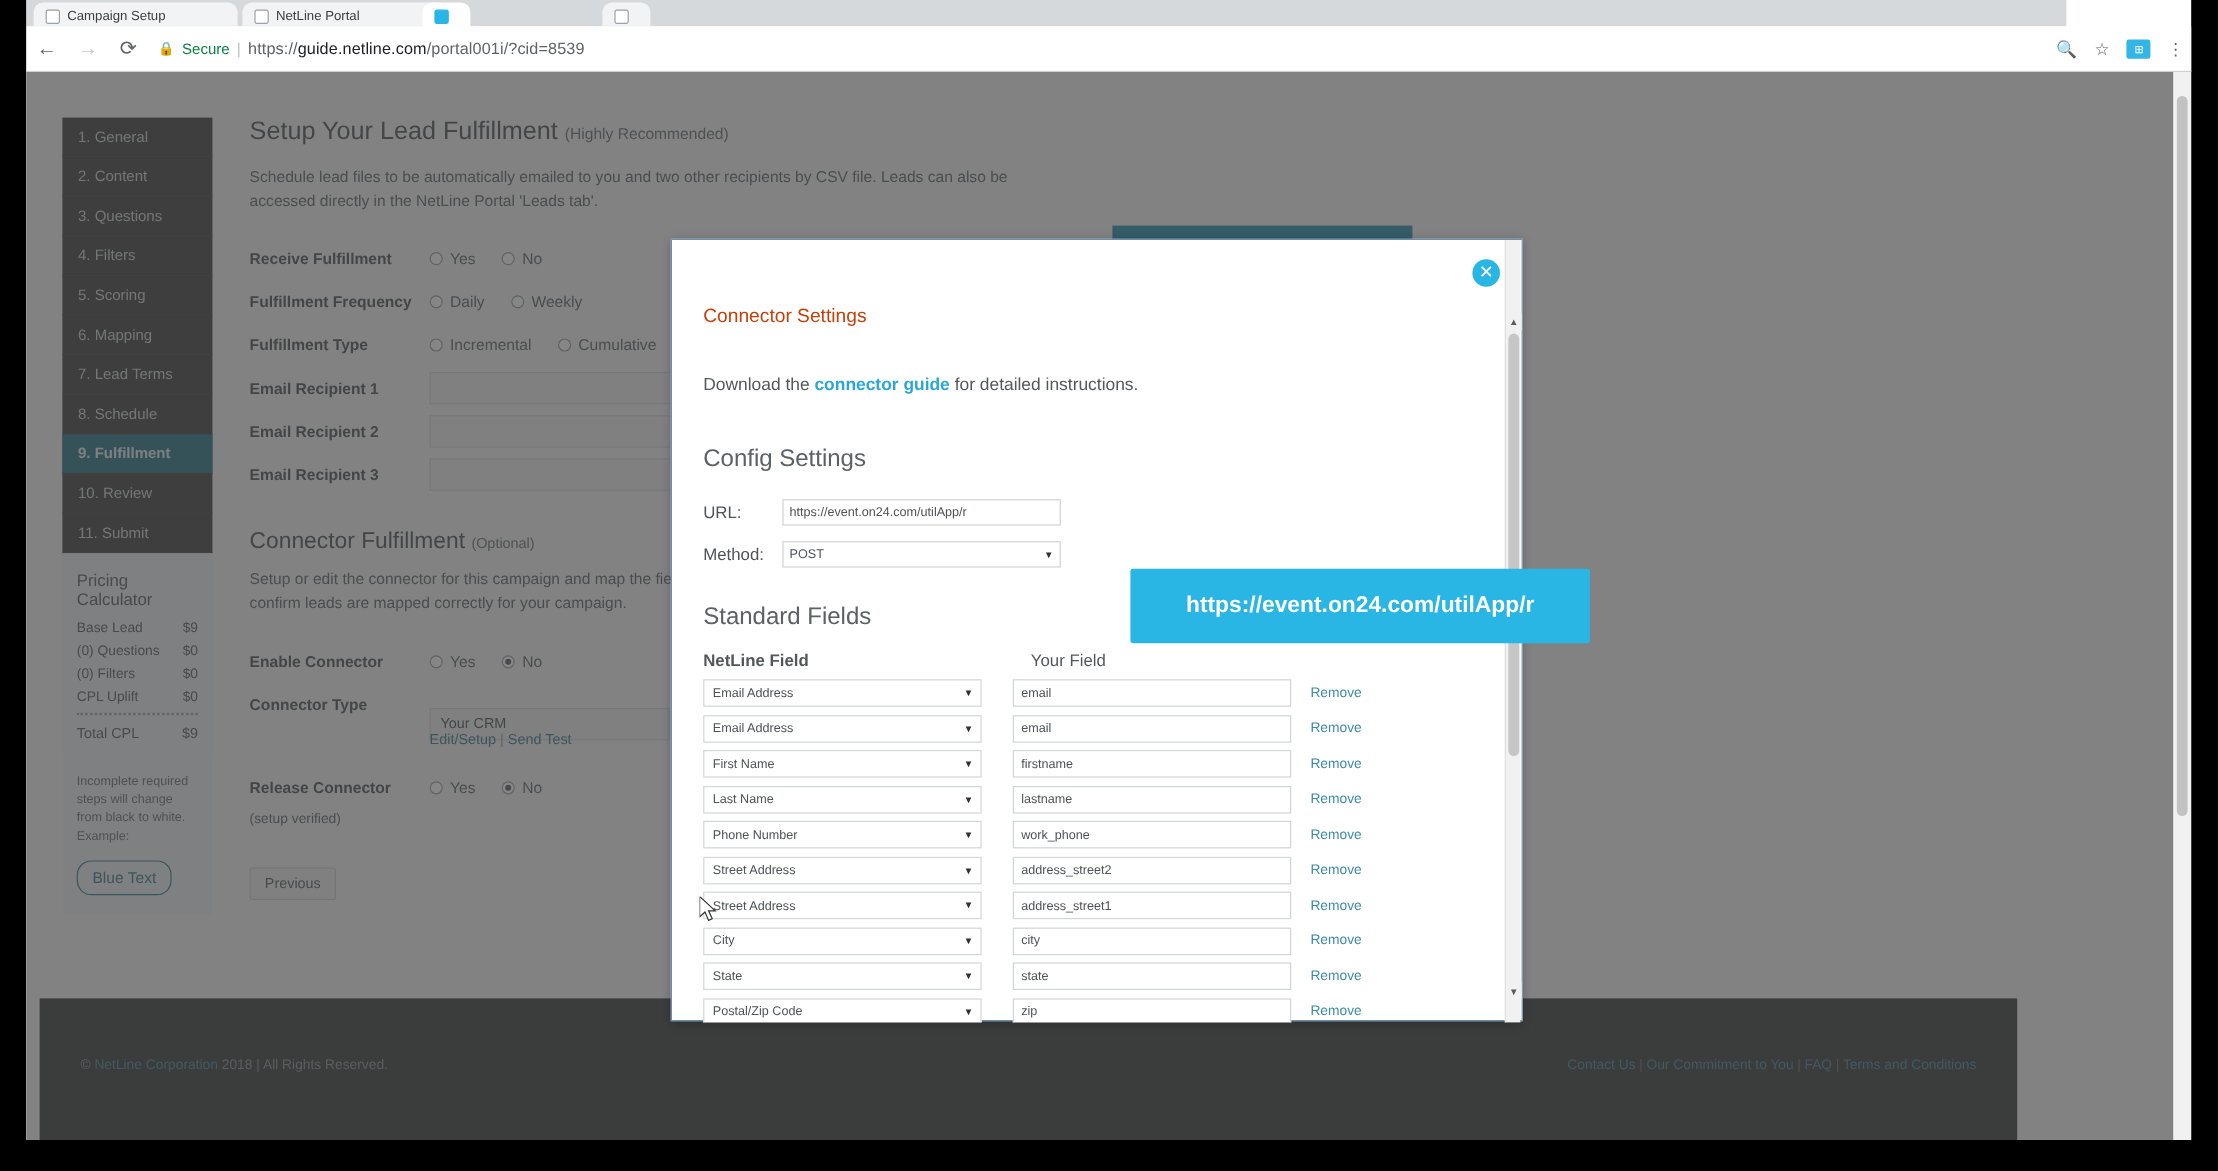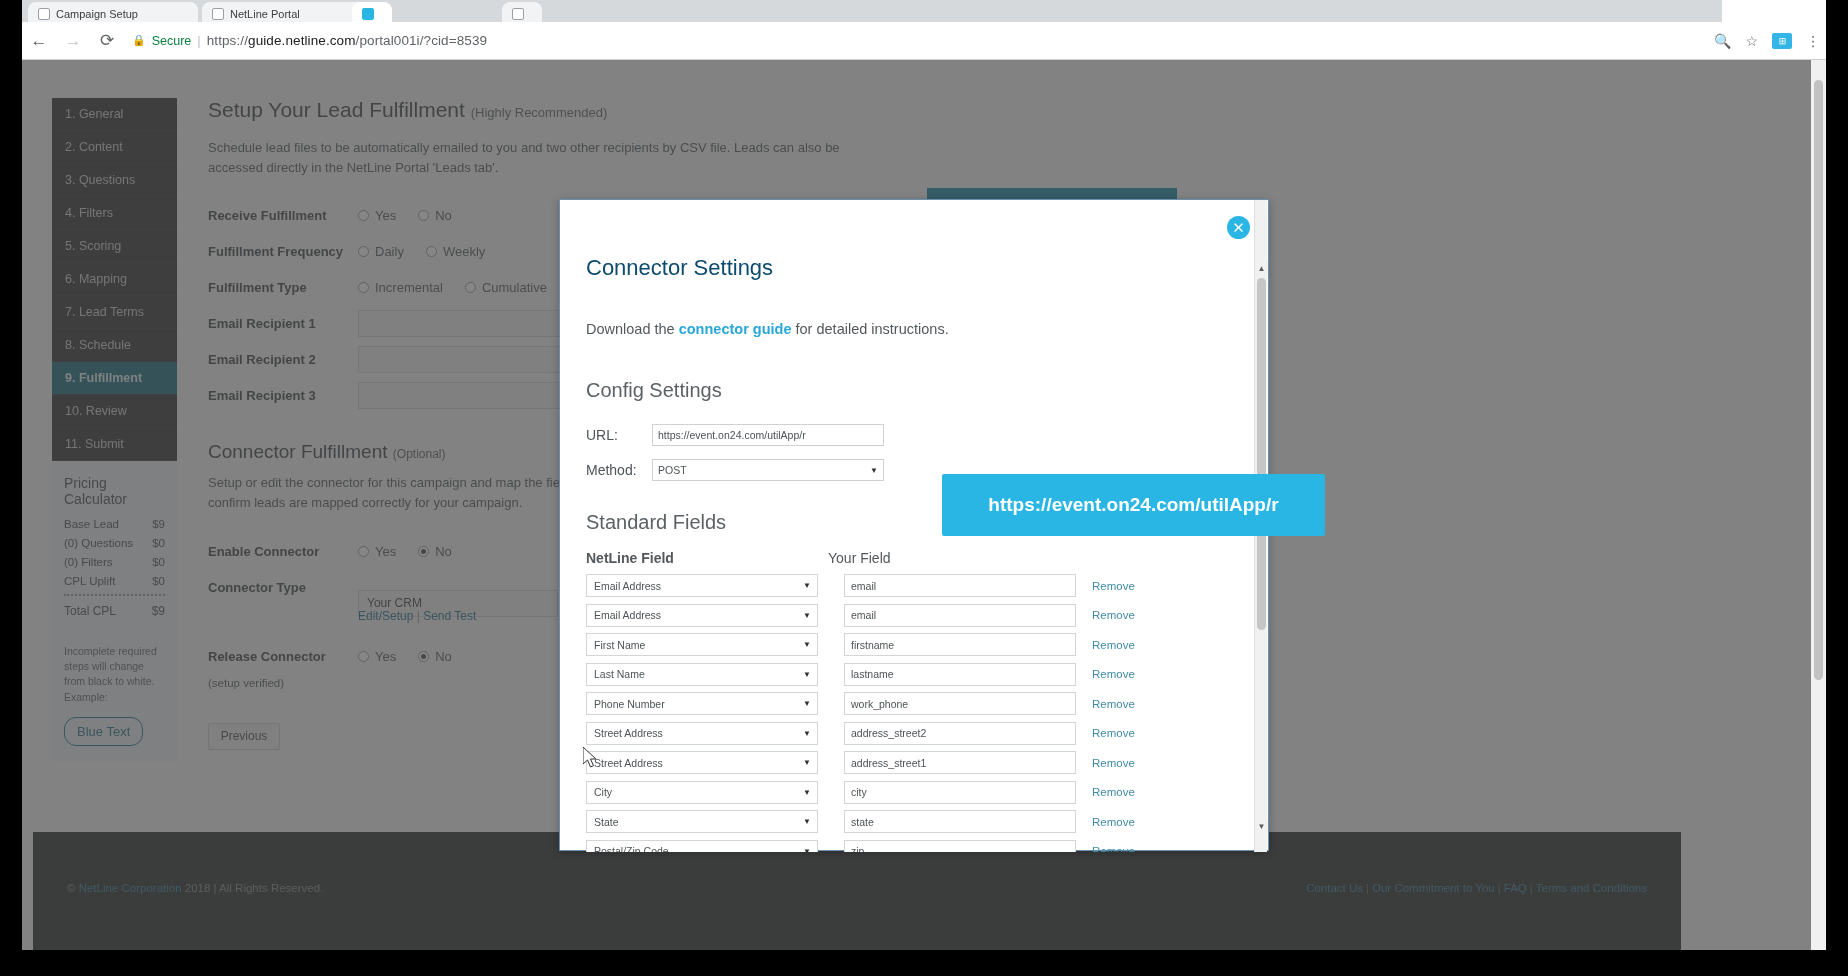--- a/index.html
+++ b/index.html
@@ -240,21 +240,21 @@
     display: flex; align-items: center; justify-content: center;
     font-size: 15px; line-height: 1;
     z-index: 3;
   }
   .modal-body {
     position: absolute; left: 0; top: 0;
     width: 710px; height: 652px;
     padding: 55px 40px 0 26px;
     overflow: hidden;
   }
-  .m-h1 { font-size: 22px; color: #0c4a6e; font-weight: 400; margin: 0 0 40px 0; }
+  .m-h1 { font-size: 16px; color: #c2410c; font-weight: 400; margin: 0 0 40px 0; }
   .m-p { font-size: 14.5px; color: #53585c; margin: 0 0 42px 0; }
   .m-p a { color: #29a8d8; font-weight: bold; text-decoration: none; }
   .m-h2 { font-size: 20px; color: #5b6165; font-weight: 400; margin: 0 0 22px 0; }
   .m-row { display: flex; align-items: center; margin-bottom: 13px; }
   .m-label { width: 66px; font-size: 14px; color: #4d5357; }
   .m-input {
     width: 232px; height: 22px;
     border: 1px solid #cfd2d4; background: #fff;
     font-size: 10.5px; color: #4d5357;
     display: flex; align-items: center;
@@ -264,21 +264,21 @@
     width: 232px; height: 22px;
     border: 1px solid #cfd2d4; background: #fff;
     font-size: 10.5px; color: #4d5357;
     display: flex; align-items: center; justify-content: space-between;
     padding: 0 5px;
   }
   .caret { font-size: 8px; color: #2d3134; }
   .m-h3 { font-size: 20px; color: #5b6165; font-weight: 400; margin: 30px 0 16px 0; }
   .fields-head { display: flex; margin-bottom: 8px; }
   .fh1 { width: 232px; font-size: 14px; color: #53585c; font-weight: bold; }
-  .fh2 { width: 232px; font-size: 14px; color: #53585c; margin-left: 10px; }
+  .fh2 { width: 232px; font-size: 14px; color: #53585c; margin-left: 41px; }
   .field-row { display: flex; align-items: center; margin-bottom: 6.5px; }
   .fsel {
     width: 232px; height: 23px;
     border: 1px solid #d3d6d8; background: #fff;
     display: flex; align-items: center; justify-content: space-between;
     padding: 0 6px 0 7px;
     font-size: 10.5px; color: #4d5357;
   }
   .finp {
     width: 232px; height: 23px; margin-left: 26px;

